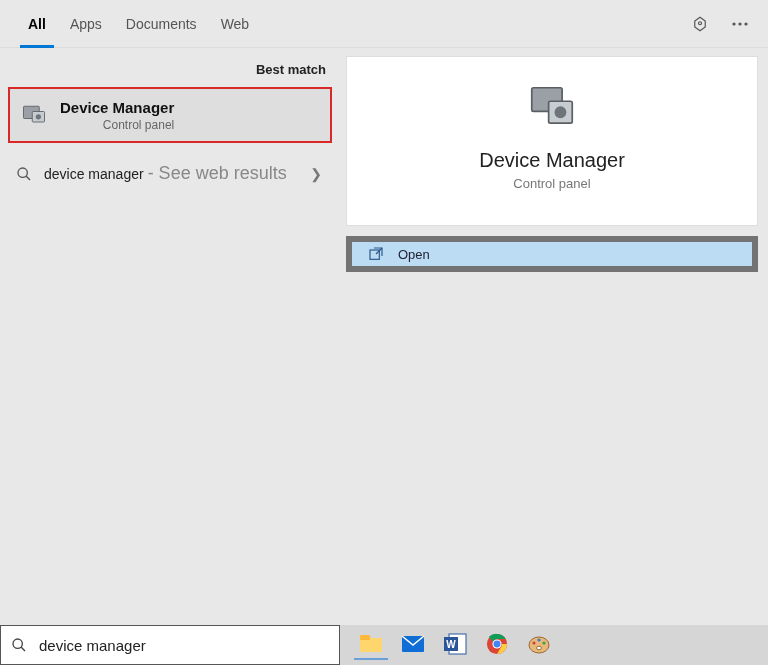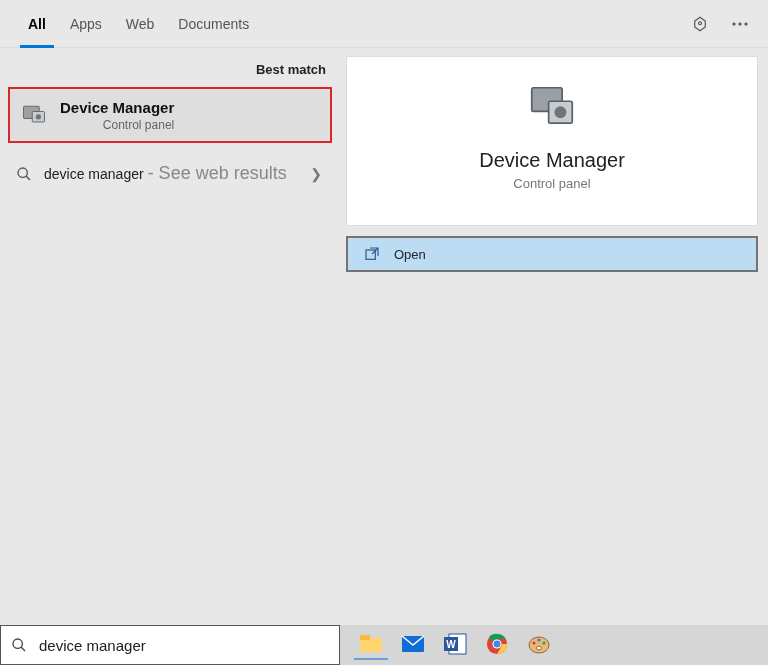--- a/index.html
+++ b/index.html
@@ -32,21 +32,21 @@
   .web-row .hint { font-size: 18px; color:#888; margin-left:4px; }
   .web-row .chevr { position:absolute; right:18px; color:#777; font-size:14px; }
 
   
   .right-col { flex:1; background:#e8e8e8; padding: 8px 10px 10px 6px; display:flex; flex-direction:column; }
   .detail-card { background:#fff; border:1px solid #ddd; min-height: 170px; display:flex; flex-direction:column; align-items:center; padding: 24px 0 20px 0; }
   .detail-icon { width:54px; height:54px; display:flex; align-items:center; justify-content:center; margin-bottom: 14px; }
   .detail-title { font-size: 20px; color:#222; }
   .detail-sub { font-size:13px; color:#777; margin-top:4px; }
 
-  .action-row { margin-top: 10px; background:#bcdcf4; border:2px solid #737373; height:36px; display:flex; align-items:center; padding:0 16px; cursor:pointer; }
+  .action-row { margin-top: 10px; background:#bcdcf4; border:6px solid #737373; height:36px; display:flex; align-items:center; padding:0 16px; cursor:pointer; }
   .action-row .oicon { width:18px; margin-right:12px; color:#2c5a8a; }
   .action-row .olabel { font-size:13px; color:#223; }
 
   
   .bottom-bar { position:absolute; left:0; right:0; bottom:0; height:40px; background:#d6d6d6; display:flex; align-items:center; }
   .search-box { width:340px; height:40px; background:#fff; border:1px solid #555; display:flex; align-items:center; padding:0 10px; margin-right:6px; }
   .search-box .sicon { width:18px; color:#555; margin-right:10px; }
   .search-box input { border:none; outline:none; font-size:15px; flex:1; background:transparent; color:#222; }
   .task-icons { display:flex; align-items:center; gap:8px; padding-left:8px; }
   .task-icon { width:34px; height:30px; display:flex; align-items:center; justify-content:center; cursor:pointer; border-bottom: 2px solid transparent; }
@@ -60,24 +60,24 @@
 <div class="top-area">
 
   <div class="tabs-bar">
     <div class="tab active">
         <span>All</span>
       </div>
     <div class="tab">
         <span>Apps</span>
       </div>
     <div class="tab">
-        <span>Web</span>
+        <span>Documents</span>
       </div>
     <div class="tab">
-        <span>Documents</span>
+        <span>Web</span>
       </div>
     <div class="tabs-right">
       <div class="icon-btn">
         <svg width="18" height="18" viewBox="0 0 24 24" fill="none" stroke="#555" stroke-width="1.6">
             <path d="M12 3l7 5v8l-7 5-7-5V8z"></path>
             <circle cx="12" cy="11" r="2"></circle>
           </svg>
       </div>
       <div class="icon-btn">
         <svg width="18" height="6" viewBox="0 0 18 6">

